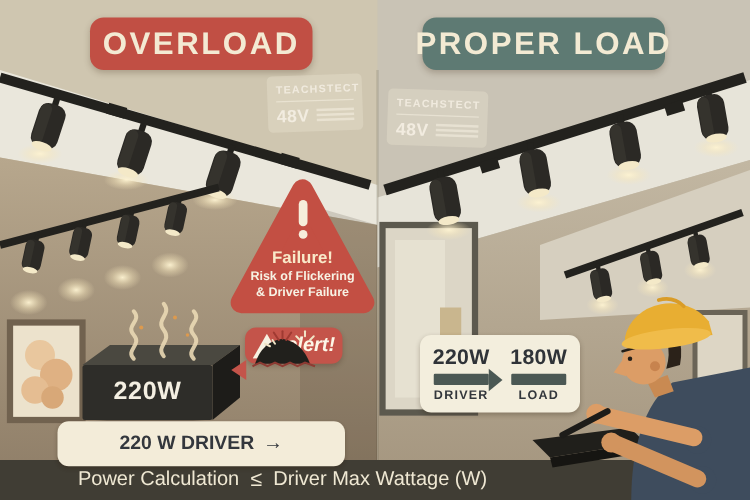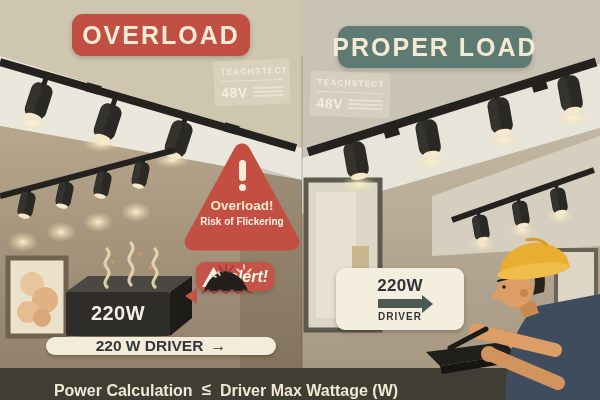--- a/index.html
+++ b/index.html
@@ -13,21 +13,21 @@
 
   
   .banner{
     display:flex;align-items:center;justify-content:center;
     border-radius:11px; color:#f3ead3; font-weight:bold;
     font-size:25px; letter-spacing:2px;
     box-shadow:0 2px 5px rgba(60,40,20,.25);
     white-space:nowrap;
   }
   .banner-red{left:72px;top:14px;width:178px;height:42px;background:#c14f44;}
-  .banner-teal{left:338px;top:26px;width:194px;height:42px;background:#5e7a73;}
+  .banner-teal{left:338px;top:14px;width:194px;height:42px;background:#5e7a73;}
 
   
   .wall-label{
     background:rgba(232,224,204,.42); border-radius:4px;
     padding:6px 7px 5px; color:#f2ece0;
   }
   .wl-brand{font-size:8.5px;font-weight:bold;letter-spacing:1px;opacity:.95;}
   .wl-rule{height:1px;background:rgba(245,240,225,.55);margin:4px 0 3px;}
   .wl-row{display:flex;align-items:center;gap:6px;}
   .wl-volt{font-size:14px;font-weight:bold;letter-spacing:.5px;}
@@ -70,21 +70,21 @@
     width:96px;text-align:center;color:#f4efe2;
     font-size:20px;font-weight:bold;letter-spacing:.5px;
   }
 
   
   .pill{
     display:flex;align-items:center;justify-content:center;gap:7px;
     border-radius:9px;font-weight:bold;white-space:nowrap;
   }
   .cream-pill{
-    left:46px;top:337px;width:230px;height:18px;
+    left:46px;top:337px;width:230px;height:36px;
     background:#f3ecd9;color:#33373d;font-size:15.5px;
     box-shadow:0 2px 3px rgba(50,35,20,.3);
   }
   .pill-arrow{font-size:16px;}
   .dark-pill{
     left:336px;top:337px;width:132px;height:30px;border-radius:7px;
     background:#31302b;color:#f2ece0;font-size:17px;letter-spacing:.5px;
     box-shadow:0 2px 3px rgba(50,35,20,.3);
   }
 
@@ -100,22 +100,22 @@
   .card-bar{position:relative;width:44px;height:9px;background:#4b5854;border-radius:1px;}
   .arrow-bar::after{
     content:"";position:absolute;right:-11px;top:-4.5px;width:0;height:0;
     border-left:11px solid #4b5854;border-top:9px solid transparent;border-bottom:9px solid transparent;
   }
   .card-label{font-size:10px;font-weight:bold;color:#33373c;letter-spacing:1px;}
 
   
   .footer-text{
     left:0;top:368px;width:452px;height:32px;
-    display:flex;align-items:flex-end;justify-content:center;gap:9px;
-    color:#efe8d3;font-size:16px;font-weight:bold;white-space:nowrap;
+    display:flex;align-items:center;justify-content:center;gap:9px;
+    color:#efe8d3;font-size:16px;font-weight:normal;white-space:nowrap;
   }
   .footer-text .op{font-size:17px;}
 </style>
 </head>
 <body>
 
 <div class="stage">
 
   <svg width="600" height="400" viewBox="0 0 600 400">
     <defs>
@@ -293,22 +293,23 @@
           <i></i>
         </span>
     </div>
   </div>
 
   <div class="ov tri-text" style="left:192px;top:160px;width:100px;">
     <div class="tri-mark">
         <span class="bar"></span>
         <span class="dot"></span>
       </div>
-    <div class="tri-title">Overload!</div>
+    <div class="tri-title">Failure!</div>
     <div class="tri-line">Risk of Flickering</div>
+    <div class="tri-line">&amp; Driver Failure</div>
   </div>
 
   <div class="ov driver-label" style="left:70px;top:302px;">220W</div>
 
   <div class="ov bubble" style="left:196px;top:262px;width:78px;">
     <span class="bubble-tail"></span>
     <div class="bubble-top">
       <span class="warn-icon">
           <b>!</b>
         </span>
@@ -336,20 +337,25 @@
     <span>220 W DRIVER</span>
     <span class="pill-arrow">→</span>
   </div>
 
   <div class="ov card">
     <div class="card-col">
       <div class="card-val">220W</div>
       <div class="card-bar arrow-bar"></div>
       <div class="card-label">DRIVER</div>
     </div>
+    <div class="card-col">
+      <div class="card-val">180W</div>
+      <div class="card-bar"></div>
+      <div class="card-label">LOAD</div>
+    </div>
   </div>
 
 
   <div class="ov footer-text">
     <span>Power Calculation</span>
     <span class="op">≤</span>
     <span>Driver Max Wattage (W)</span>
   </div>
 
 </div>

